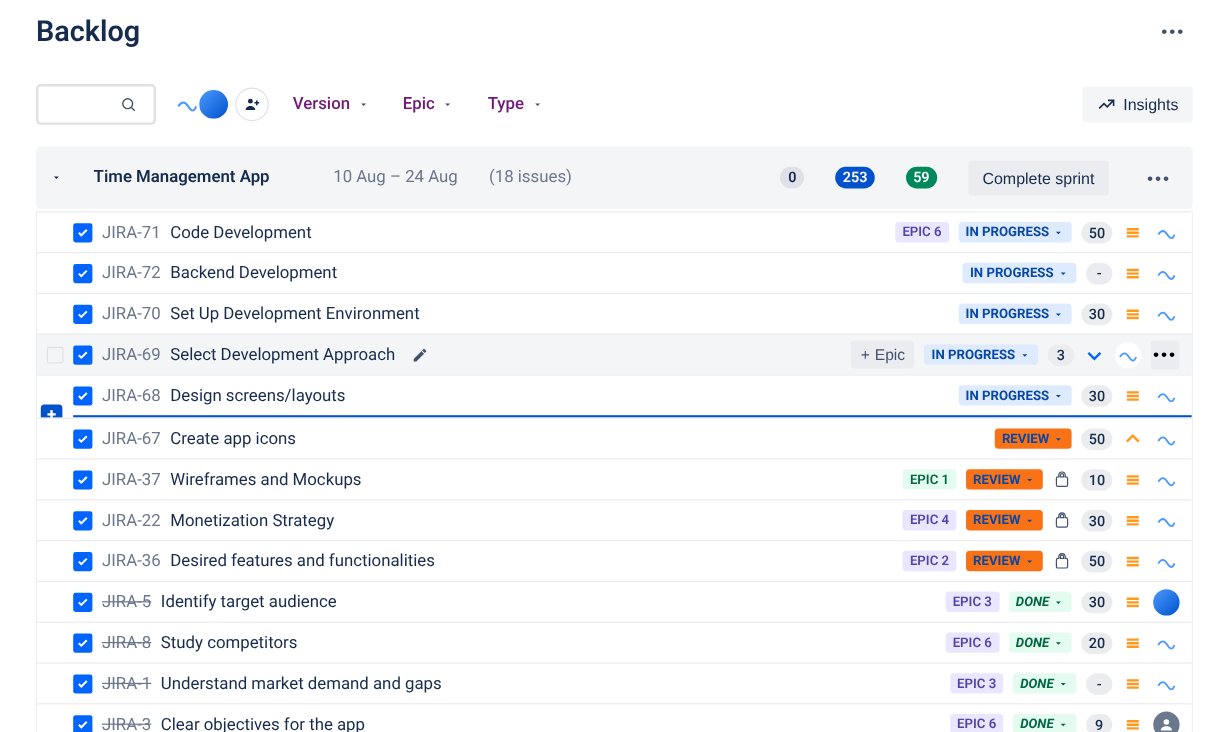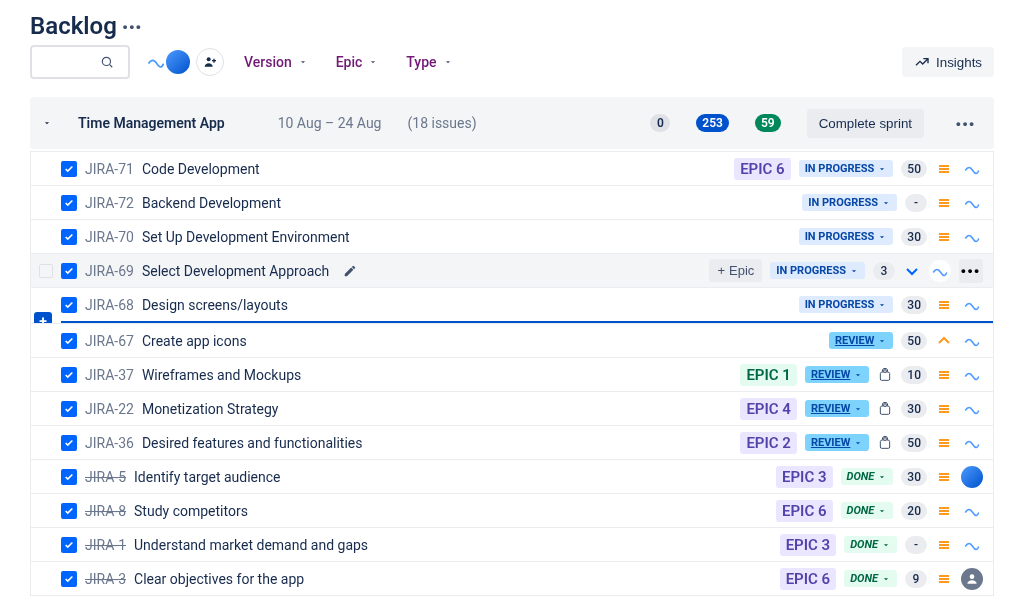--- a/index.html
+++ b/index.html
@@ -1,21 +1,21 @@
 <!DOCTYPE html>
 <html><head>
 <meta charset="utf-8">
 <style>
   * { box-sizing: border-box; margin: 0; padding: 0; }
   body { font-family: -apple-system, BlinkMacSystemFont, "Segoe UI", Roboto, sans-serif; font-size: 14px; color: #172B4D; background: #fff; }
   .page { width: 1024px; height: 610px; padding: 10px 30px 0 30px; position: relative; overflow: hidden; }
   .breadcrumb { font-size: 14px; color: #6B778C; display: flex; gap: 8px; align-items: center; margin-bottom: 4px; }
   .breadcrumb a { color: #6B778C; text-decoration: none; }
   .crumb-sep { color: #6B778C; }
-  .title-row { display: flex; align-items: center; margin-bottom: 3px; }
+  .title-row { display: flex; align-items: center; justify-content: space-between; margin-bottom: 28px; }
   .page-title { font-size: 24px; font-weight: 600; color: #172B4D; }
   .more-btn { width: 32px; height: 32px; border: none; background: #F4F5F7; border-radius: 3px; color: #42526E; cursor: pointer; display: flex; align-items: center; justify-content: center; }
   .more-btn.plain { background: transparent; }
   .dots { letter-spacing: 2px; font-weight: bold; }
   .toolbar { display: flex; align-items: center; gap: 12px; margin-bottom: 18px; }
   .search-box { width: 100px; height: 34px; border: 2px solid #DFE1E6; border-radius: 4px; display: flex; align-items: center; padding: 0 8px; }
   .search-box input { border: none; outline: none; width: 60px; font-size: 13px; }
   .search-icon { width: 14px; height: 14px; }
   .avatar-stack { display: flex; align-items: center; margin-left: 6px; }
   .avatar { width: 28px; height: 28px; border-radius: 50%; border: 2px solid #fff; margin-left: -6px; background: #DFE1E6; display: flex; align-items: center; justify-content: center; overflow: hidden; }
@@ -37,26 +37,26 @@
   .pill.green { background: #00875A; color: #fff; }
   .complete-btn { background: #EBECF0; border: none; padding: 7px 12px; border-radius: 3px; font-weight: 500; color: #172B4D; cursor: pointer; }
   .issue-list { border: 1px solid #EBECF0; border-top: none; }
   .issue-row { display: flex; align-items: center; height: 34px; border-top: 1px solid #EBECF0; padding: 0 10px 0 30px; gap: 8px; position: relative; background: #fff; }
   .issue-row.hover { background: #F4F5F7; }
   .row-checkbox { width: 16px; height: 16px; background: #0065FF; border-radius: 2px; display: flex; align-items: center; justify-content: center; flex-shrink: 0; }
   .issue-key { color: #6B778C; }
   .issue-key.done { text-decoration: line-through; }
   .issue-summary { color: #172B4D; flex-shrink: 0; white-space: nowrap; }
   .row-spacer { flex: 1; }
-  .epic-badge { font-size: 15px; font-weight: 600; padding: 2px 6px; border-radius: 3px; white-space: nowrap; }
+  .epic-badge { font-size: 11px; font-weight: 600; padding: 2px 6px; border-radius: 3px; white-space: nowrap; }
   .epic-purple { background: #EAE6FF; color: #5243AA; }
   .epic-green { background: #E3FCEF; color: #006644; }
   .status-badge { font-size: 11px; font-weight: 700; padding: 2px 6px; border-radius: 3px; display: flex; align-items: center; gap: 3px; cursor: pointer; white-space: nowrap; }
   .status-inprogress { background: #DEEBFF; color: #0747A6; }
-  .status-review { background: #7dd3fc; color: #0747A6; text-decoration: underline; }
+  .status-review { background: #f97316; color: #0747A6; }
   .status-done { background: #E3FCEF; color: #006644; font-style: italic; }
   .est { min-width: 22px; height: 18px; border-radius: 10px; background: #EBECF0; color: #172B4D; font-size: 12px; font-weight: 500; display: flex; align-items: center; justify-content: center; padding: 0 6px; }
   .priority { width: 18px; display: flex; align-items: center; justify-content: center; }
   .assignee { width: 22px; height: 22px; border-radius: 50%; background: #fff; display: flex; align-items: center; justify-content: center; overflow: hidden;}
   .assignee.blue { background: linear-gradient(135deg,#4C9AFF,#0052CC); }
   .assignee.gray { background: #6B778C; }
   .row-more { width: 24px; height: 24px; border: none; background: #EBECF0; border-radius: 3px; cursor: pointer; display: flex; align-items: center; justify-content: center; }
   .add-epic-btn { display: flex; align-items: center; gap: 4px; background: #EBECF0; border: none; padding: 4px 8px; border-radius: 3px; font-size: 13px; color: #42526E; cursor: pointer; }
   .row-handle { position: absolute; left: 8px; width: 14px; height: 14px; border: 1px solid #DFE1E6; border-radius: 2px; }
   .edit-icon { margin-left: 6px; }

